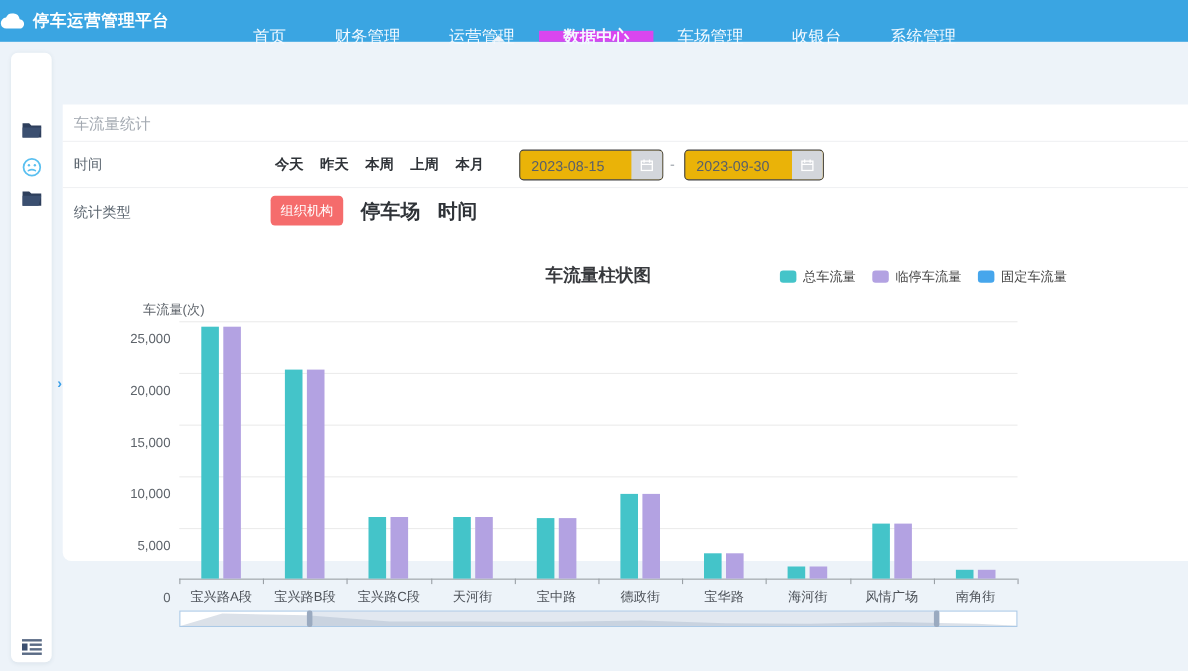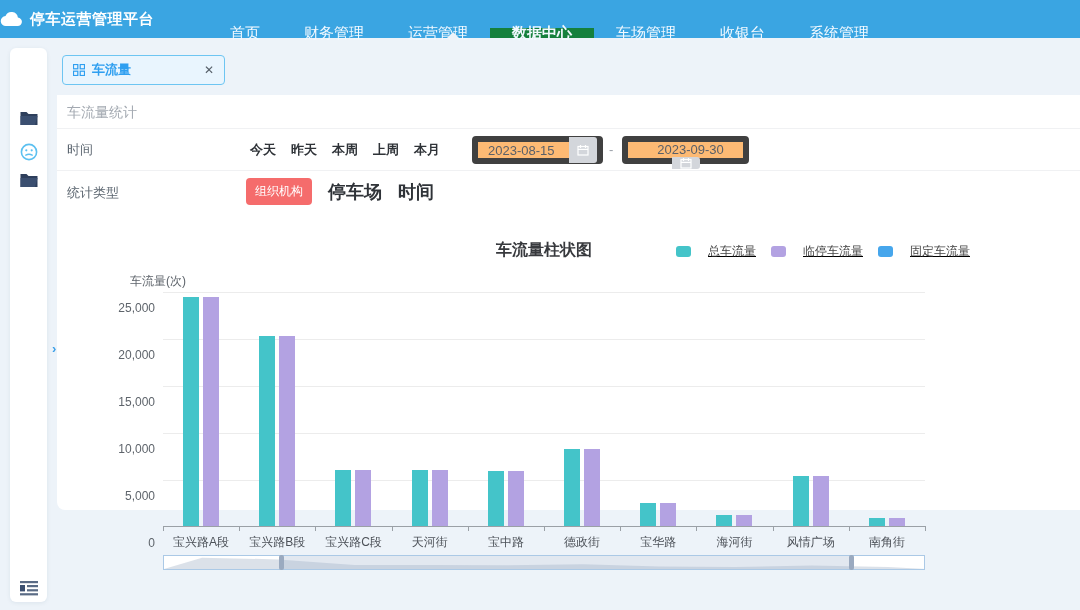--- a/index.html
+++ b/index.html
@@ -5,21 +5,21 @@
   * { margin:0; padding:0; box-sizing:border-box; }
   html,body { width:1080px; height:610px; overflow:hidden; }
   body { font-family:"Liberation Sans","DejaVu Sans",sans-serif; background:#edf3f9; position:relative; }
 
   
   .topbar { position:absolute; left:0; top:0; width:1080px; height:38px; background:#3aa5e2; display:flex; align-items:center; z-index:5; }
   .brand { display:flex; align-items:center; gap:8px; width:190px; }
   .brand .title { color:#fff; font-size:15px; font-weight:bold; letter-spacing:.5px; white-space:nowrap; }
   .nav { display:flex; align-items:stretch; height:38px; margin-left:18px; }
   .nav-item { color:#f2f9ff; font-size:15px; padding:0 22px; display:flex; align-items:center; cursor:pointer;margin-top:28px; }
-  .nav-item.active { background:#15803d; font-weight:bold; }
+  .nav-item.active { background:#d946ef; font-weight:bold; }
   .nav-notch { position:absolute; top:38px; left:447px; width:0; height:0; border-left:6px solid transparent; border-right:6px solid transparent; border-bottom:6px solid #edf3f9; z-index:6; transform:translateY(-6px); }
 
   
   .rail { position:absolute; left:10px; top:48px; width:37px; height:554px; background:#fff; border-radius:6px; box-shadow:0 1px 4px rgba(30,60,90,.08); z-index:4; }
   .rail .ric { position:absolute; left:50%; transform:translateX(-50%); }
   .expander { position:absolute; left:52px; top:341px; color:#3a9fe8; font-size:13px; font-weight:bold; cursor:pointer; z-index:6; }
 
   
   .main { position:absolute; left:57px; top:38px; width:1023px; height:572px; }
   .tabbar { position:absolute; left:0; top:0; width:100%; height:57px; }
@@ -29,34 +29,34 @@
 
   .panel { position:absolute; left:0; top:57px; width:1023px; height:415px; background:#fff; border-radius:0 0 0 8px; }
   .panel-title { position:absolute; left:10px; top:9px; font-size:14px; color:#a3a9b1; }
   .divider { position:absolute; left:0; width:100%; height:1px; background:#f0f1f3; }
   .d1 { top:33px; } .d2 { top:75px; }
   .filter-label { position:absolute; left:10px; font-size:13px; color:#5c6670; }
   .f1 { top:46px; } .f2 { top:89px; }
   .quick-opts { position:absolute; left:193px; top:46px; display:flex; gap:15px; }
   .quick-opt { font-size:13px; color:#2f3338; font-weight:bold; cursor:pointer; }
 
-  .date-input { position:absolute; top:41px; height:28px; background:#fdba74; border:6px solid #404040; border-radius:4px; display:flex; align-items:center; cursor:pointer; }
-  .di1 { left:415px; width:131px; } .di2 { left:565px; width:127px;flex-direction:column; }
+  .date-input { position:absolute; top:41px; height:28px; background:#eab308; border:1px solid #404040; border-radius:4px; display:flex; align-items:center; cursor:pointer; }
+  .di1 { left:415px; width:131px; } .di2 { left:565px; width:127px; }
   .date-text { flex:1; padding-left:10px; font-size:13px; color:#5a6069; }
   .cal-btn { width:28px; height:26px; background:#d3d6db; border-radius:0 3px 3px 0; display:flex; align-items:center; justify-content:center; }
   .date-sep { position:absolute; left:552px; top:47px; color:#9aa0a8; font-size:13px; }
 
   .type-opts { position:absolute; left:189px; top:83px; display:flex; align-items:center; gap:16px; }
   .type-opt { font-size:18px; color:#2f3338; font-weight:bold; cursor:pointer; }
   .type-opt.selected { background:#f56c6c; color:#fff; font-weight:normal; padding:5px 9px; border-radius:4px; font-size:12px; }
 
   
   .chart-title { position:absolute; left:106px; top:145px; width:762px; text-align:center; font-size:16px; font-weight:bold; color:#37393d; }
   .legend { position:absolute; right:110px; top:148px; display:flex; gap:15px; align-items:center; }
-  .legend-item { display:flex; align-items:center; gap:17px; cursor:pointer;text-decoration:underline; }
+  .legend-item { display:flex; align-items:center; gap:6px; cursor:pointer; }
   .legend-swatch { width:15px; height:11px; border-radius:3px; }
   .legend-label { font-size:12px; color:#444; }
   .y-name { position:absolute; left:46px; top:178px; width:110px; text-align:center; font-size:12px; color:#5e646b; }
   .plot { position:absolute; left:106px; top:197px; width:762px; height:235px; border-bottom:1px solid #9aa0a6; }
   .grid-line { position:absolute; left:0; width:100%; height:1px; background:#ececec; }
   .bar-group { position:absolute; bottom:0; height:100%; display:flex; align-items:flex-end; justify-content:center; gap:4px; }
   .bar { width:16px; }
   .axis-tick { position:absolute; bottom:-5px; width:1px; height:5px; background:#9aa0a6; }
   .yticks { position:absolute; left:0; top:197px; width:98px; height:236px; }
   .ytick { position:absolute; right:0; width:100%; text-align:right; font-size:12px; color:#5e646b;margin-top:16px; }
@@ -110,32 +110,20 @@
     <rect x="1" y="1" width="18" height="2.2" fill="#5a6b85"></rect>
     <rect x="8" y="5" width="11" height="2.2" fill="#5a6b85"></rect>
     <rect x="1" y="5" width="5" height="6.4" fill="#3b4f70"></rect>
     <rect x="8" y="9.2" width="11" height="2.2" fill="#5a6b85"></rect>
     <rect x="1" y="13.2" width="18" height="2.2" fill="#5a6b85"></rect>
   </svg>
 </aside>
 <div class="expander">›</div>
 
 <div class="main">
-  <div class="tabbar">
-    <div class="tab">
-      <svg width="12" height="12" viewBox="0 0 12 12">
-        <rect x="0.5" y="0.5" width="4.3" height="4.3" fill="none" stroke="#2f9ff0" stroke-width="1.2"></rect>
-        <rect x="7.2" y="0.5" width="4.3" height="4.3" fill="none" stroke="#2f9ff0" stroke-width="1.2"></rect>
-        <rect x="0.5" y="7.2" width="4.3" height="4.3" fill="none" stroke="#2f9ff0" stroke-width="1.2"></rect>
-        <rect x="7.2" y="7.2" width="4.3" height="4.3" fill="none" stroke="#2f9ff0" stroke-width="1.2"></rect>
-      </svg>
-      <span class="tlabel">车流量</span>
-      <span class="close">✕</span>
-    </div>
-  </div>
 
   <section class="panel">
     <div class="panel-title">车流量统计</div>
     <div class="divider d1"></div>
 
     <div class="filter-label f1">时间</div>
     <div class="quick-opts" id="quickOpts">
         <div class="quick-opt">今天</div>
         <div class="quick-opt">昨天</div>
         <div class="quick-opt">本周</div>

